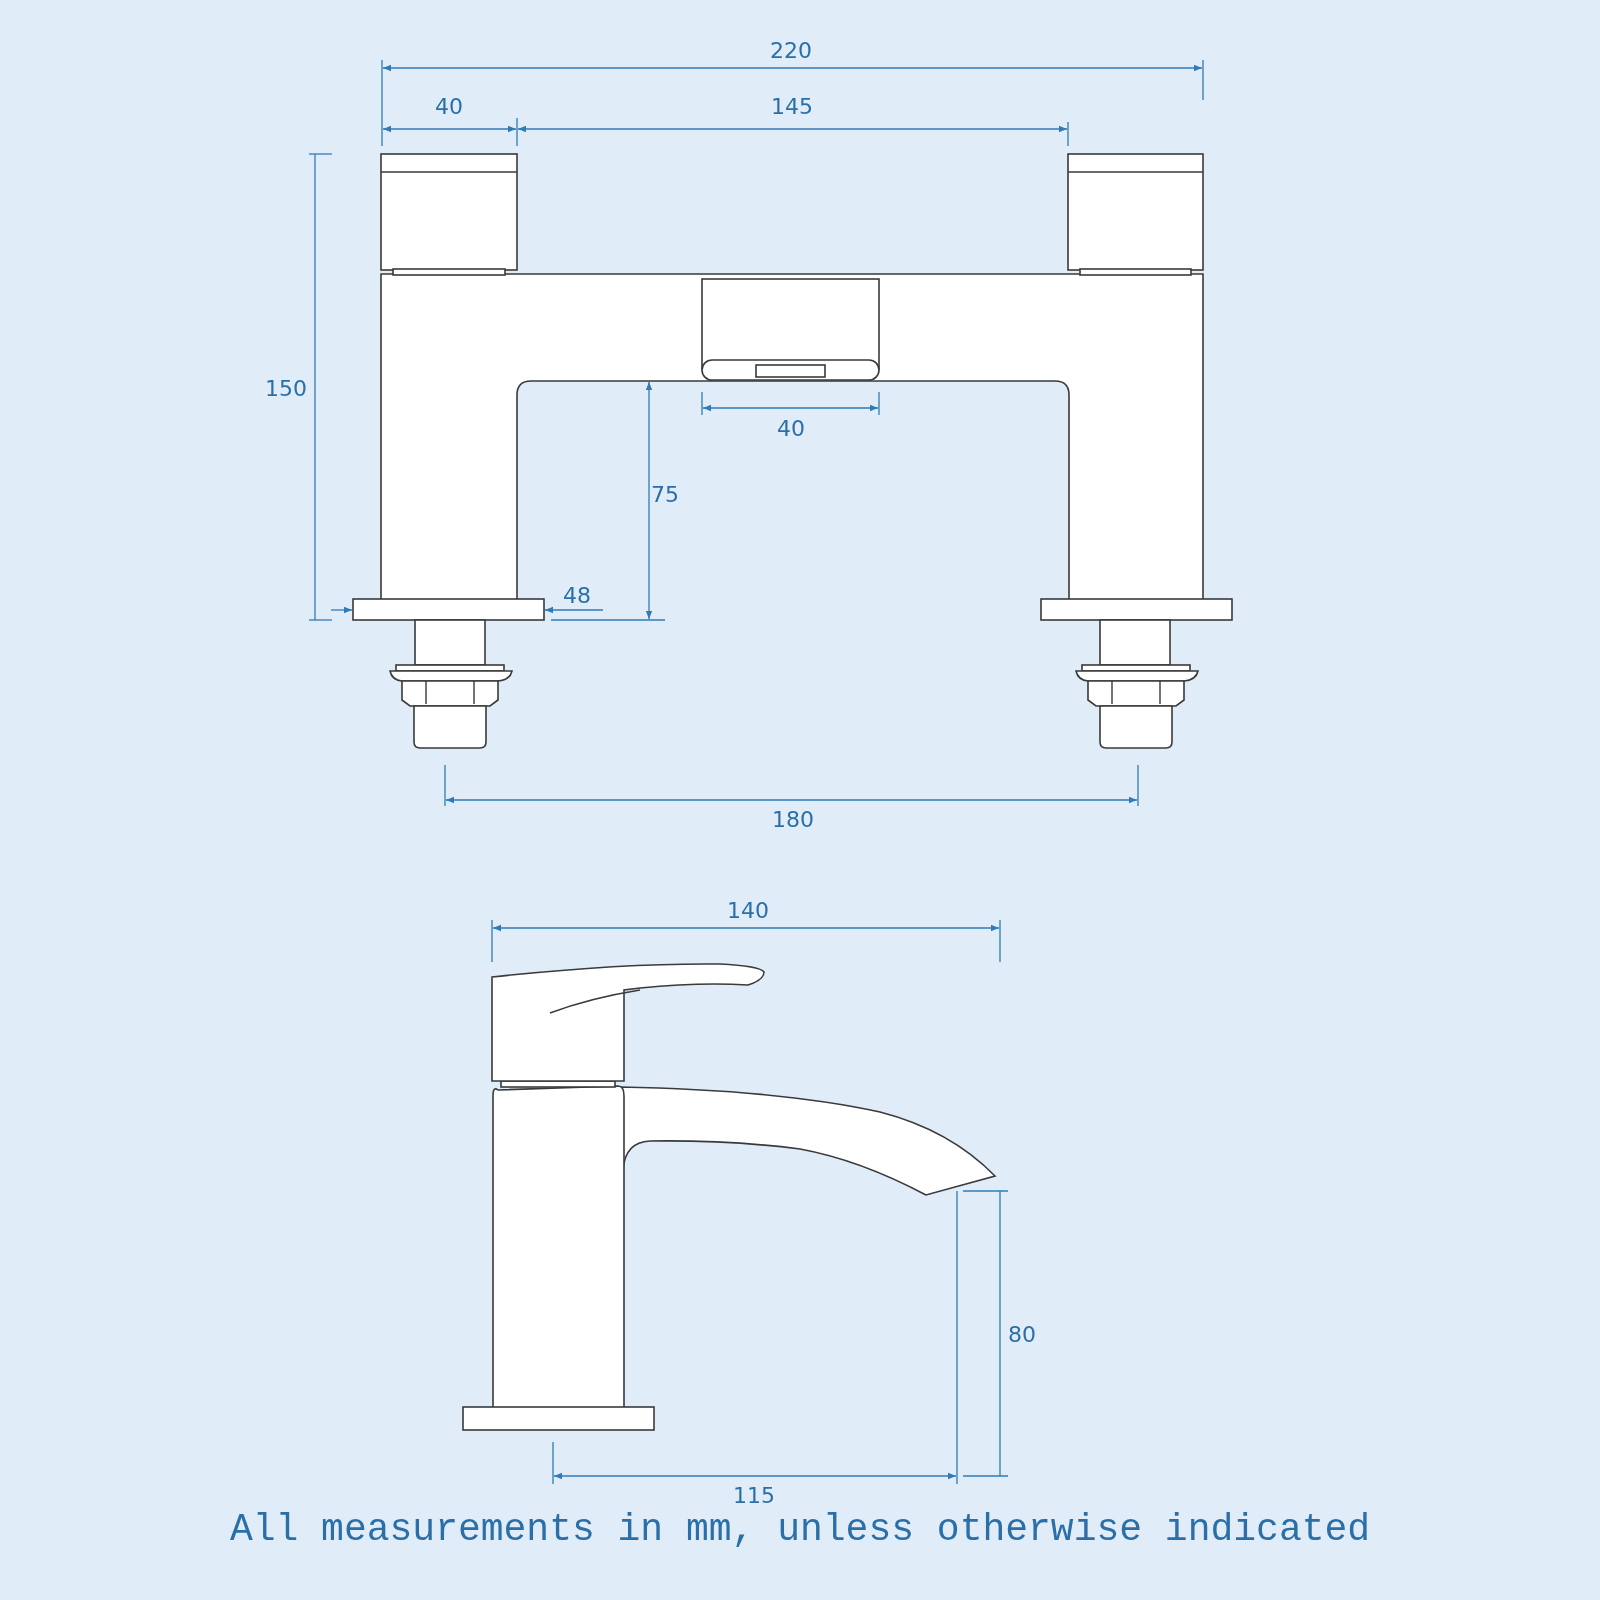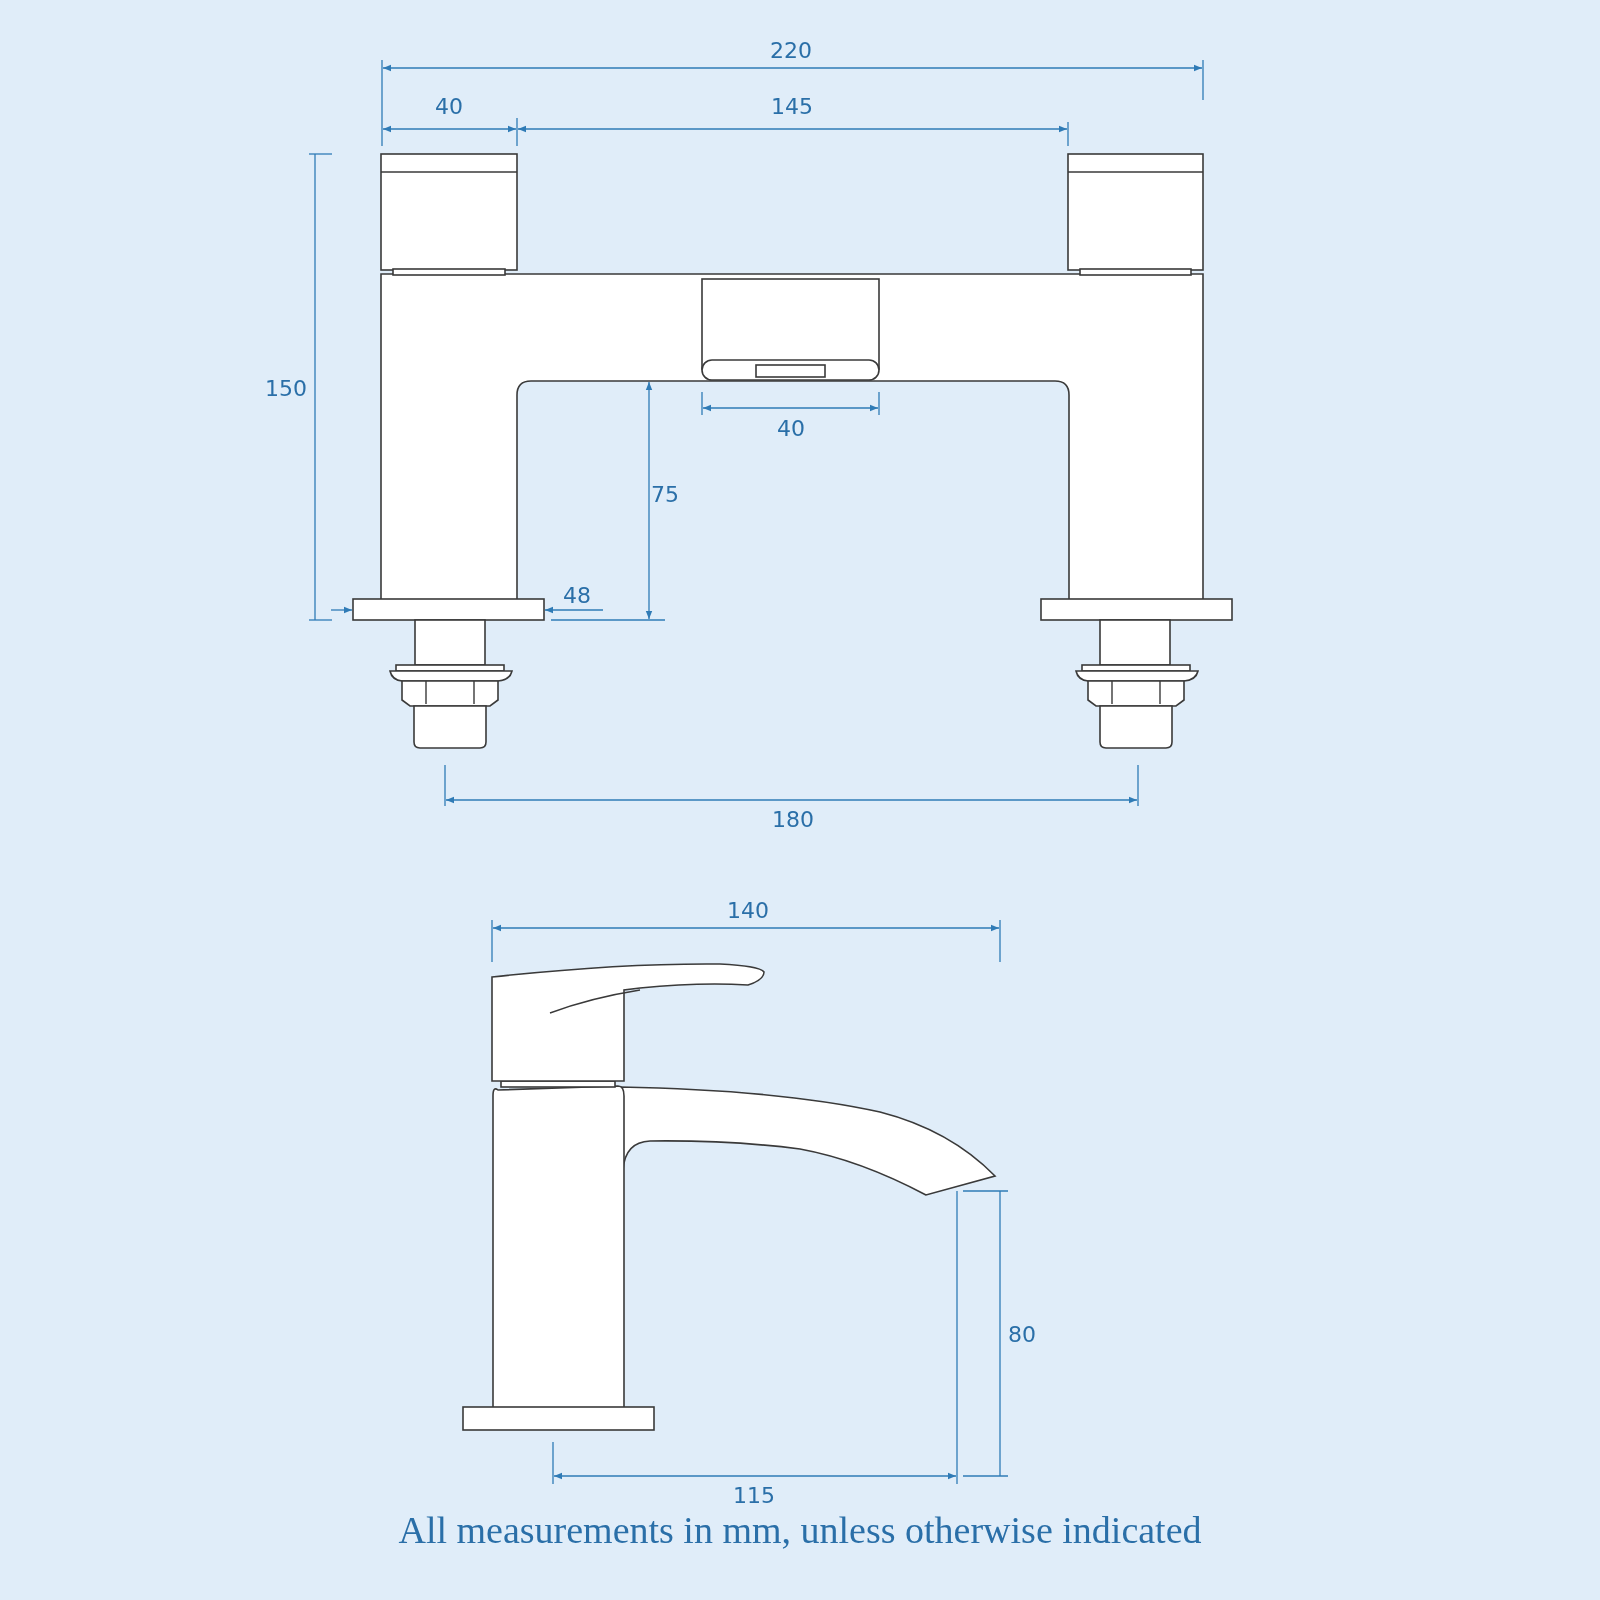--- a/index.html
+++ b/index.html
@@ -15,21 +15,21 @@
     font-family: "DejaVu Sans", "Liberation Sans", sans-serif;
     font-size: 22px;
     fill: #2a6fa8;
   }
   .footer {
     position: absolute;
     left: 0; width: 1600px;
     top: 1508px;
     text-align: center;
     color: #2a6fa8;
-    font-family: Liberation Serif, serif;
+    font-family: Liberation Mono, monospace;
     font-size: 38px;
     letter-spacing: 0px;
   }
   .part { fill: #ffffff; stroke: #3a3a3a; stroke-width: 1.6; }
   .thin { fill: none; stroke: #3a3a3a; stroke-width: 1.4; }
   .dim { stroke: #2f7bb6; stroke-width: 1.3; fill: none; }
 </style>
 </head>
 <body>
 

